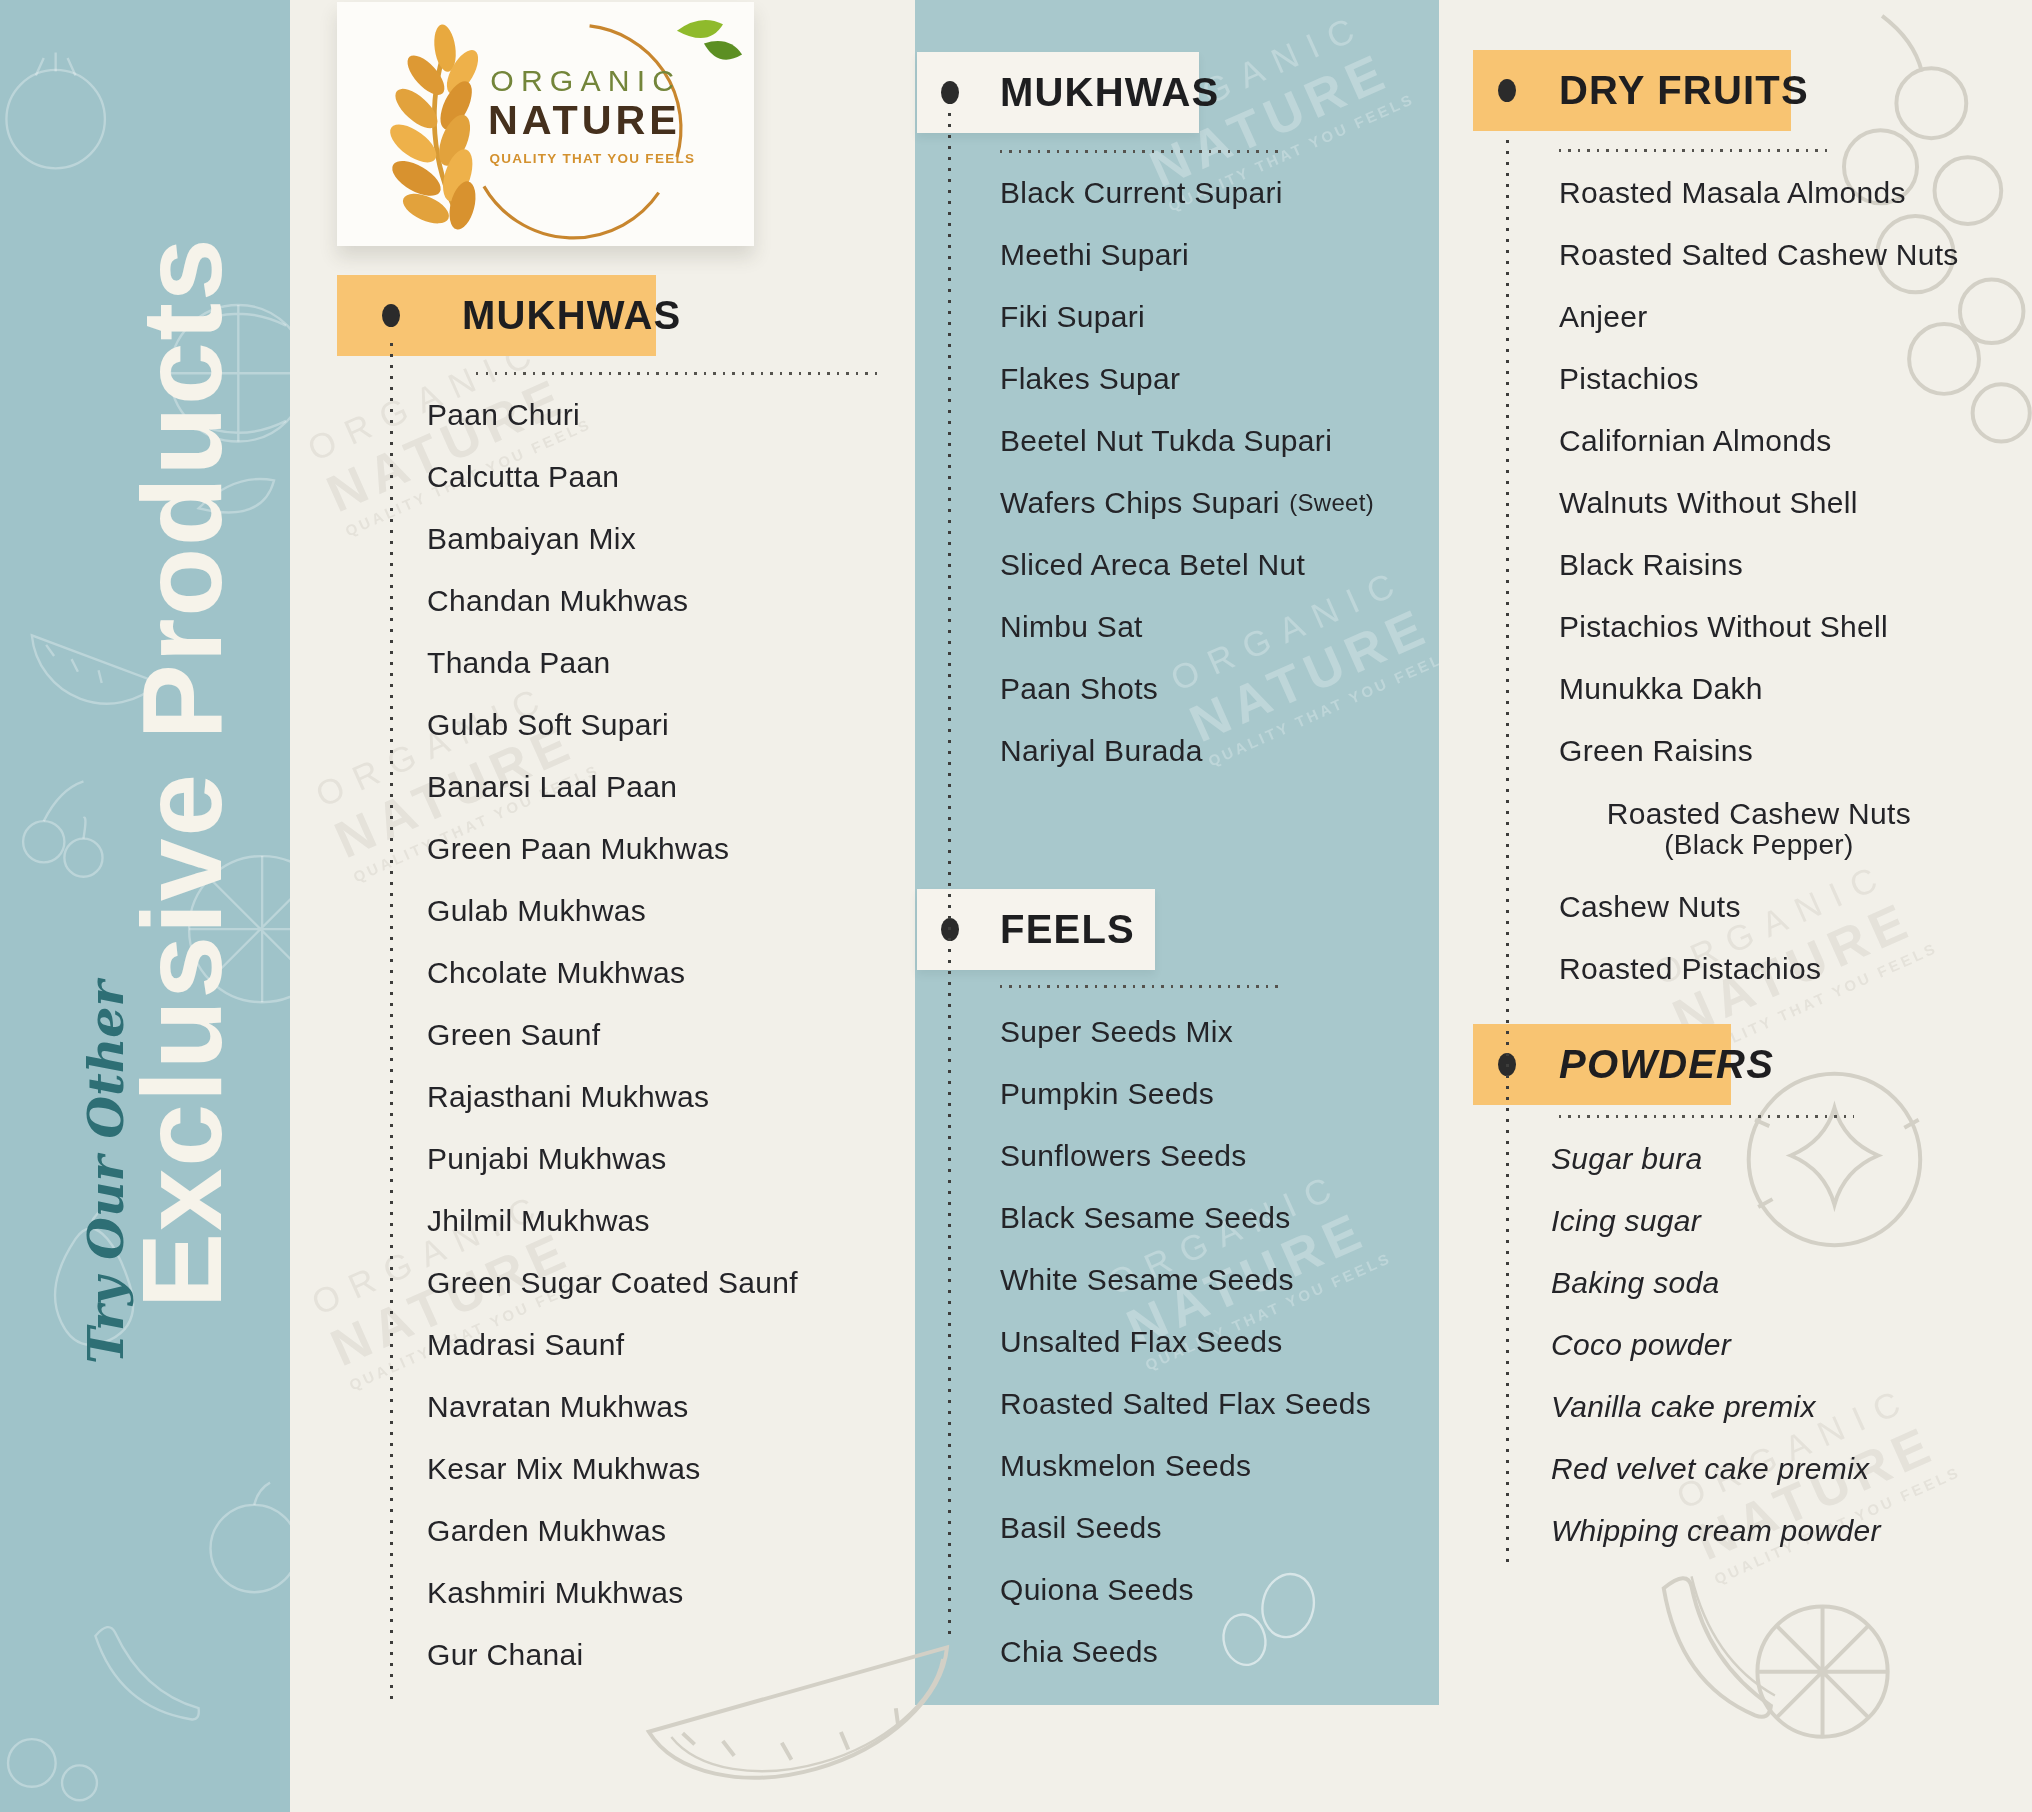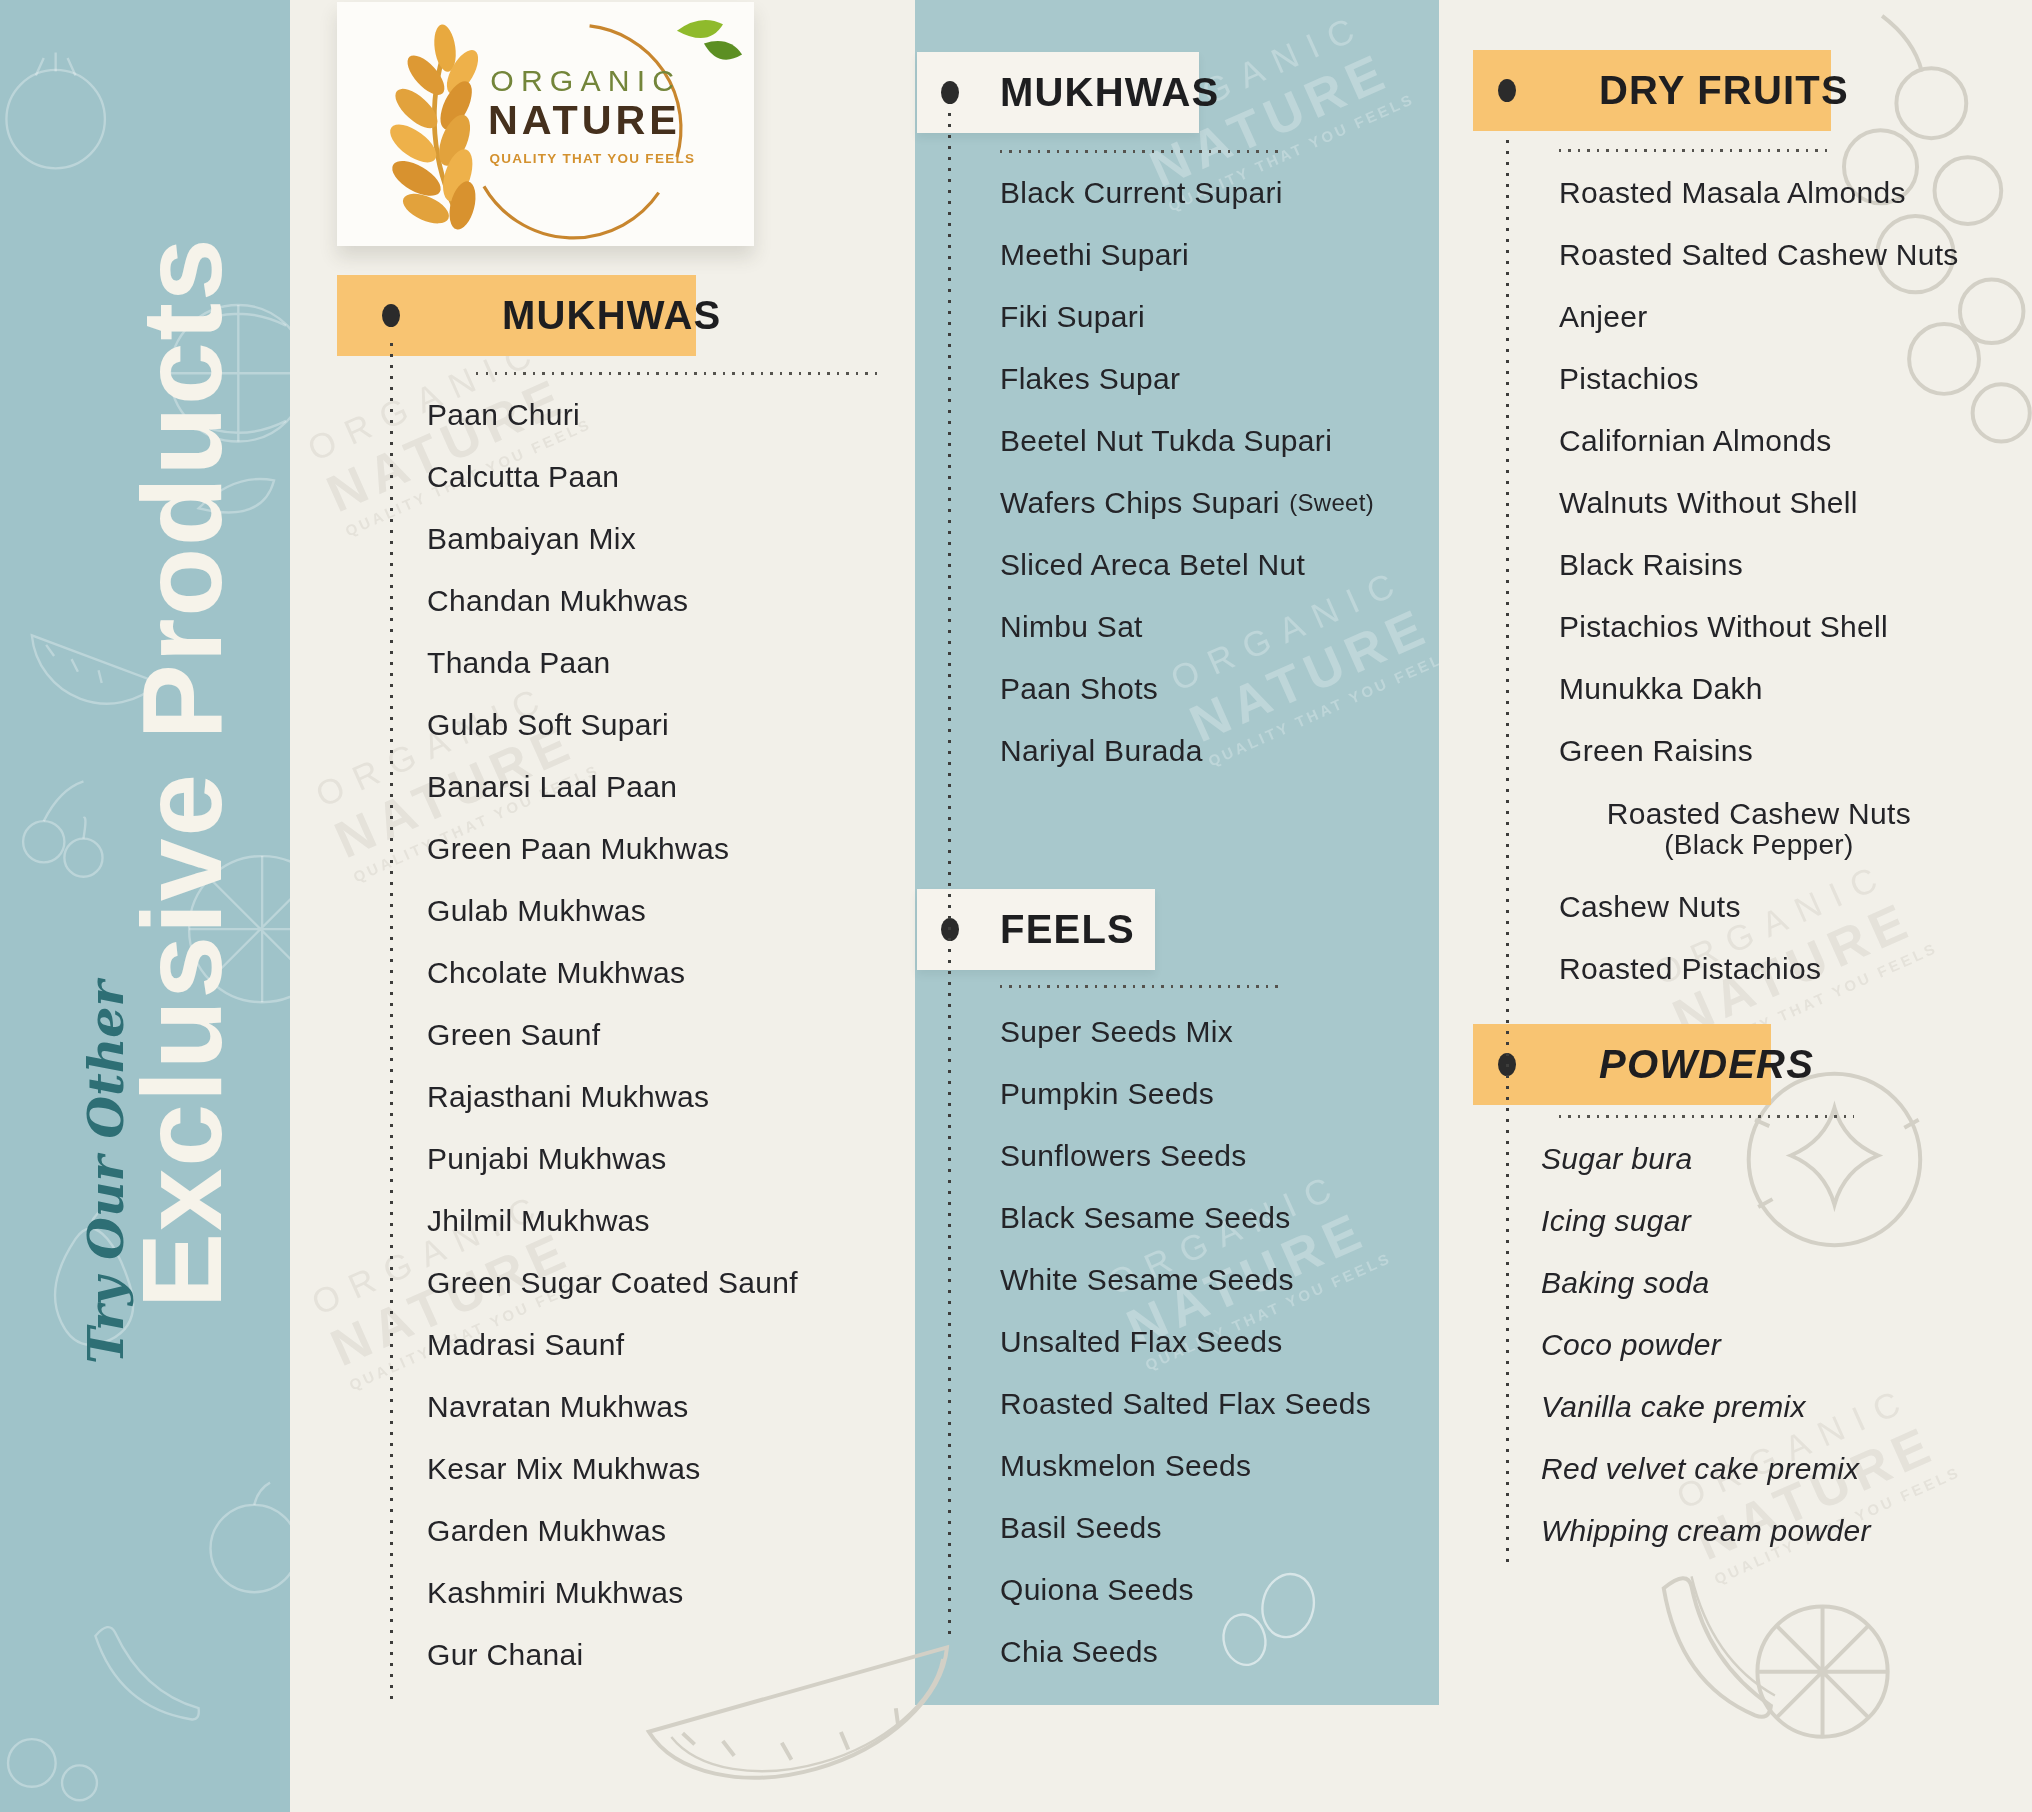--- a/index.html
+++ b/index.html
@@ -49,21 +49,21 @@
   .wm .l1{font-size:35px;letter-spacing:12.7px;font-weight:400;}
   .wm .l2{font-size:52px;letter-spacing:7.1px;}
   .wm .l3{font-size:15px;letter-spacing:3.2px;}
   .wm.on-cream{color:rgba(75,70,52,.08);}
   .wm.on-teal{color:rgba(255,255,255,.26);}
   
   .doodles{position:absolute;left:0;top:0;z-index:1;pointer-events:none;}
   
   .menu-section{position:absolute;}
   .hdr{position:relative;z-index:2;height:81px;display:flex;align-items:center;}
-  .hdr.orange{background:var(--orange-highlight);padding-left:40px;}
+  .hdr.orange{background:var(--orange-highlight);}
   .hdr.white{background:var(--box-white);box-shadow:0 4.8px 8px rgba(40,60,60,.08);}
   .bullet{
     position:absolute;width:18px;height:23px;border-radius:50%;
     background:#2b2b2b;z-index:4;top:29px;
   }
   .title{
     margin:0;font-size:40px;font-weight:700;letter-spacing:1.2px;
     color:#1e1e20;white-space:nowrap;
   }
   .dotted-h{
@@ -109,21 +109,21 @@
   #sec-dry-fruits .bullet{left:25.4px;}
   #sec-dry-fruits .title{margin-left:86px;}
   #sec-dry-fruits .dotted-h{left:86px;top:99px;width:270px;}
   #sec-dry-fruits .items{left:86px;top:112px;}
 
   #sec-powders{left:1473px;top:1024px;width:648px;font-style:italic;}
   #sec-powders .hdr{width:258px;}
   #sec-powders .bullet{left:25.4px;}
   #sec-powders .title{margin-left:86px;}
   #sec-powders .dotted-h{left:86px;top:91px;width:295px;}
-  #sec-powders .items{left:68px;top:104px;}
+  #sec-powders .items{left:78px;top:104px;}
 
   .dotted-v{
     position:absolute;width:3.2px;z-index:3;
     background:repeating-linear-gradient(to bottom,#3d3d3b 0 3.2px,transparent 3.2px 11px);
   }
   #vline-1{left:390px;top:343px;height:1359px;}
   #vline-2{left:948px;top:113px;height:1523px;}
   #vline-3{left:1506px;top:140px;height:1425px;}
 </style>
 </head>

